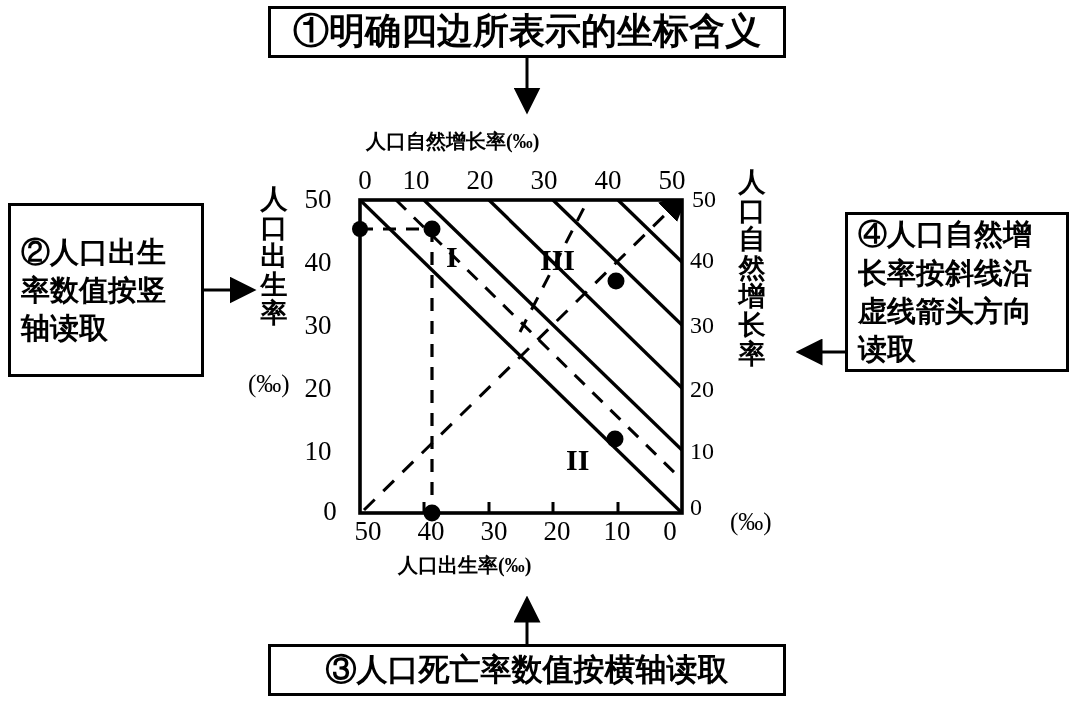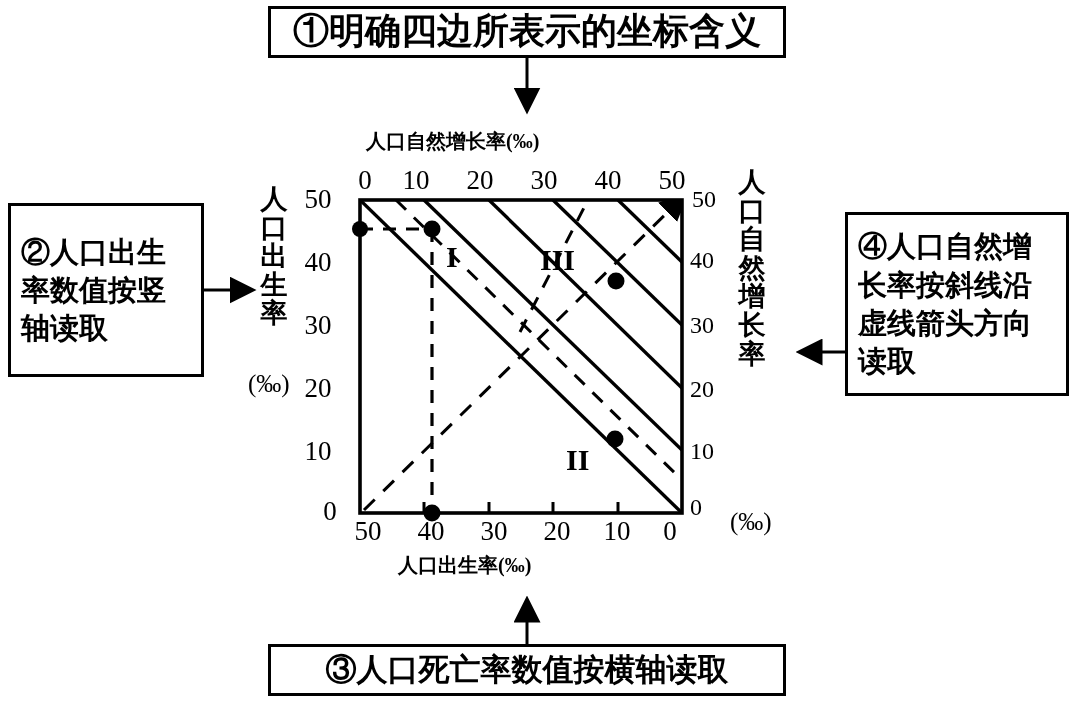--- a/index.html
+++ b/index.html
@@ -51,21 +51,21 @@
     width: 196px;
     height: 174px;
     font-size: 29px;
     justify-content: flex-start;
     padding-left: 10px;
   }
   #callout-right {
     left: 845px;
     top: 212px;
     width: 224px;
-    height: 184px;
+    height: 160px;
     font-size: 29px;
     justify-content: flex-start;
     padding-left: 10px;
   }
   .axis-title {
     position: absolute;
     font-size: 20px;
     font-weight: 700;
     white-space: nowrap;
     text-align: center;

